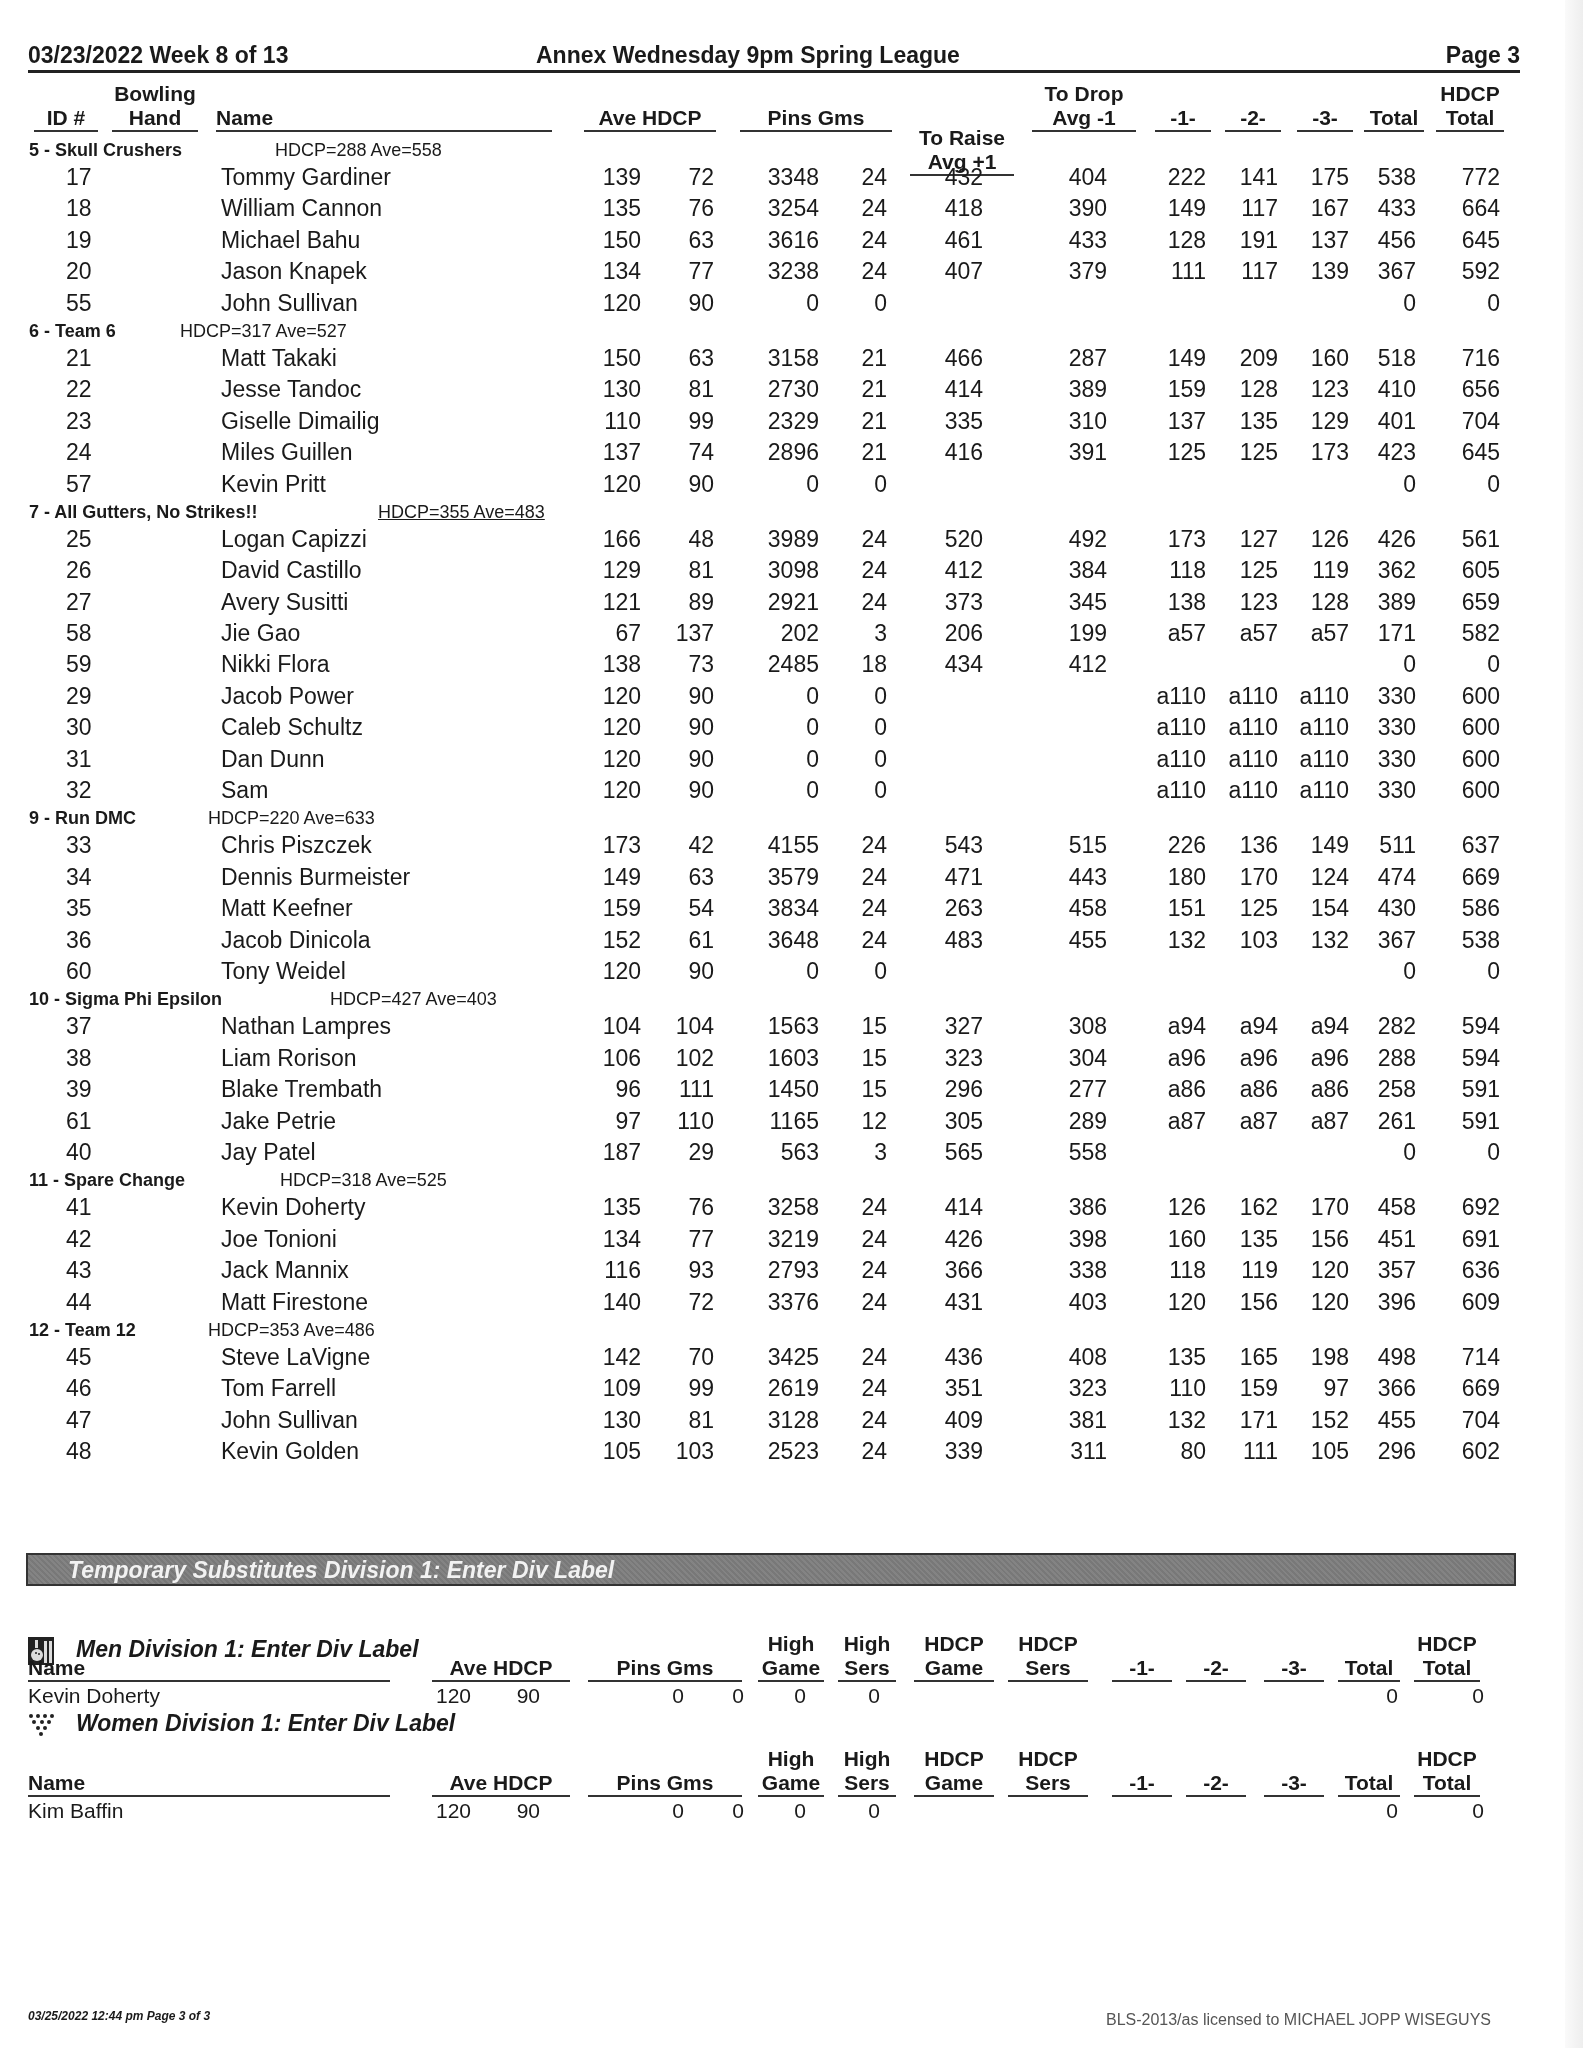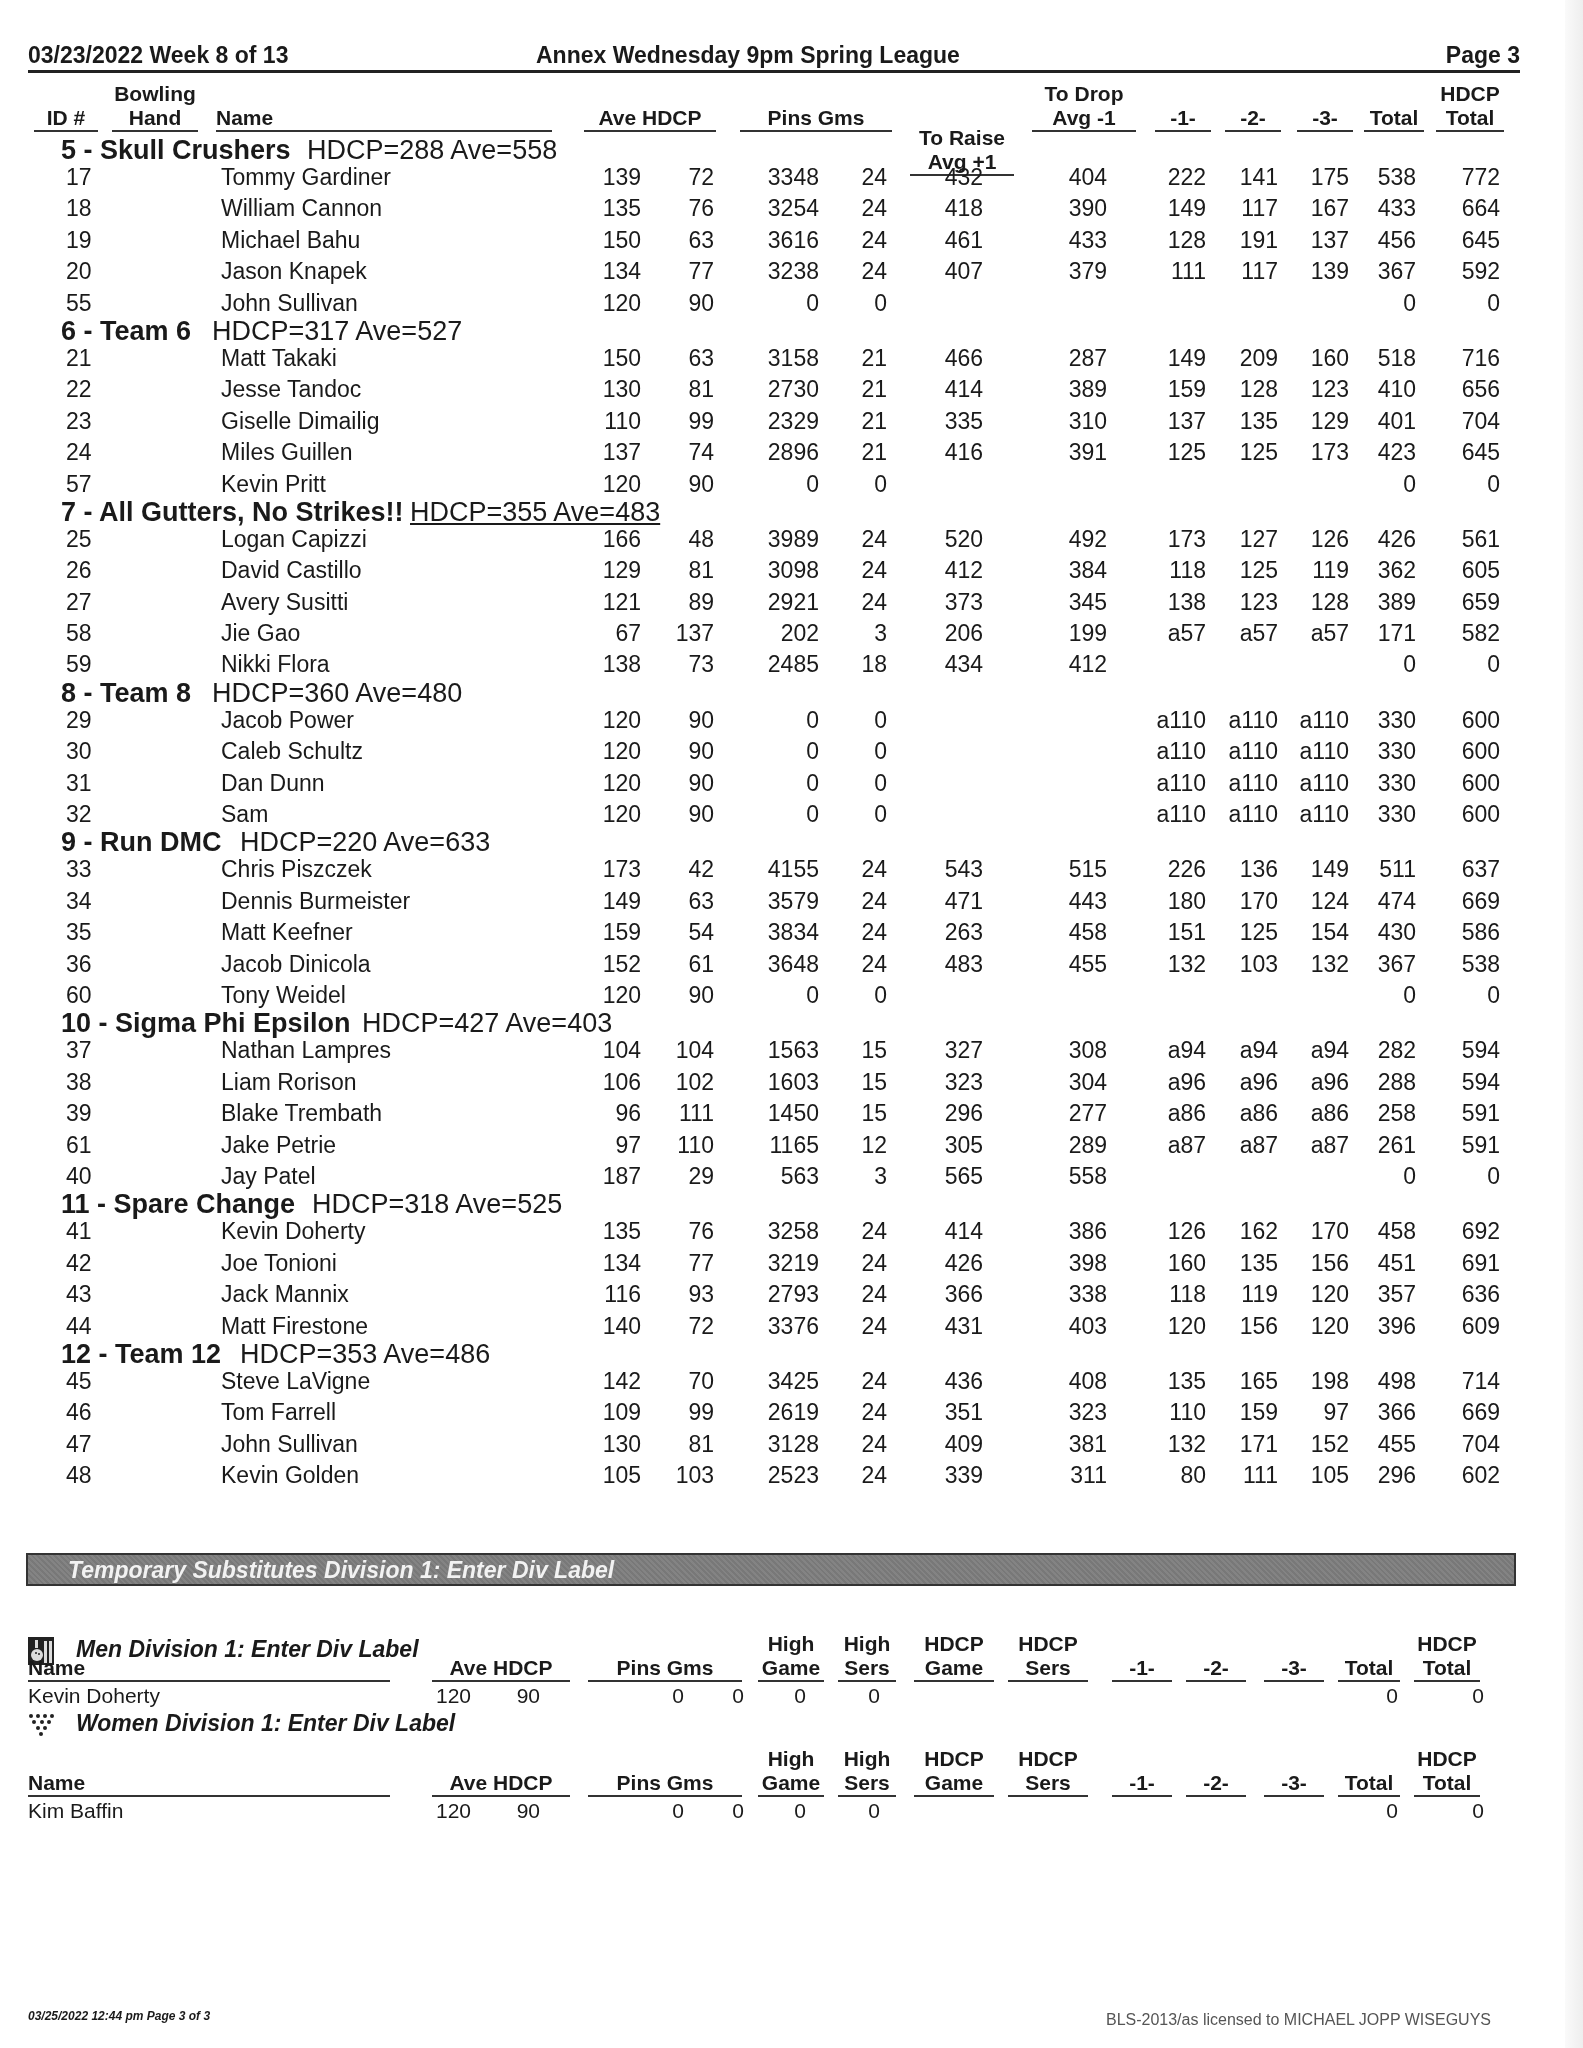--- a/index.html
+++ b/index.html
@@ -18,21 +18,21 @@
   .th-page { right: 0; }
 
   
   .col-headers { position: absolute; left: 0; top: 82px; width: 1583px; height: 56px; font-weight: bold; font-size: 21px; }
   .ch { position: absolute; text-align: center; line-height: 24px; }
   .ch .l2 { display: block; border-bottom: 2px solid #333; }
   .ch .l1 { display: block; height: 24px; }
 
   
   .rows { position: absolute; left: 0; top: 138px; width: 1583px; }
-  .team-row { position: relative; height: 24px; font-size: 27px; line-height: 24px; margin-left: 32px; }
+  .team-row { position: relative; height: 24px; font-size: 18px; line-height: 24px; }
   .team-row .tname { position: absolute; left: 29px; font-weight: bold; }
   .team-row .tstats { position: absolute; font-weight: normal; }
   .player-row { position: relative; height: 31.4px; font-size: 23px; line-height: 31px; padding-left: 48px; }
   .player-row span { position: absolute; top: 0; white-space: nowrap; }
   .c-id { left: 66px; }
   .c-name { left: 221px; }
   .r { text-align: right; }
   .c-ave { right: calc(1583px - 641px); }
   .c-hdcp { right: calc(1583px - 714px); }
   .c-pins { right: calc(1583px - 819px); }
@@ -358,24 +358,20 @@
         <span class="c-pins r">2485</span>
         <span class="c-gms r">18</span>
         <span class="c-raise r">434</span>
         <span class="c-drop r">412</span>
         <span class="c-g1 r"></span>
         <span class="c-g2 r"></span>
         <span class="c-g3 r"></span>
         <span class="c-total r">0</span>
         <span class="c-htotal r">0</span>
       </div>
-      <div class="team-row">
-        <span class="tname">8 - Team 8</span>
-        <span class="tstats" style="left: 180px;">HDCP=360  Ave=480</span>
-      </div>
       <div class="player-row">
         <span class="c-id">29</span>
         <span class="c-name">Jacob Power</span>
         <span class="c-ave r">120</span>
         <span class="c-hdcp r">90</span>
         <span class="c-pins r">0</span>
         <span class="c-gms r">0</span>
         <span class="c-raise r"></span>
         <span class="c-drop r"></span>
         <span class="c-g1 r">a110</span>

